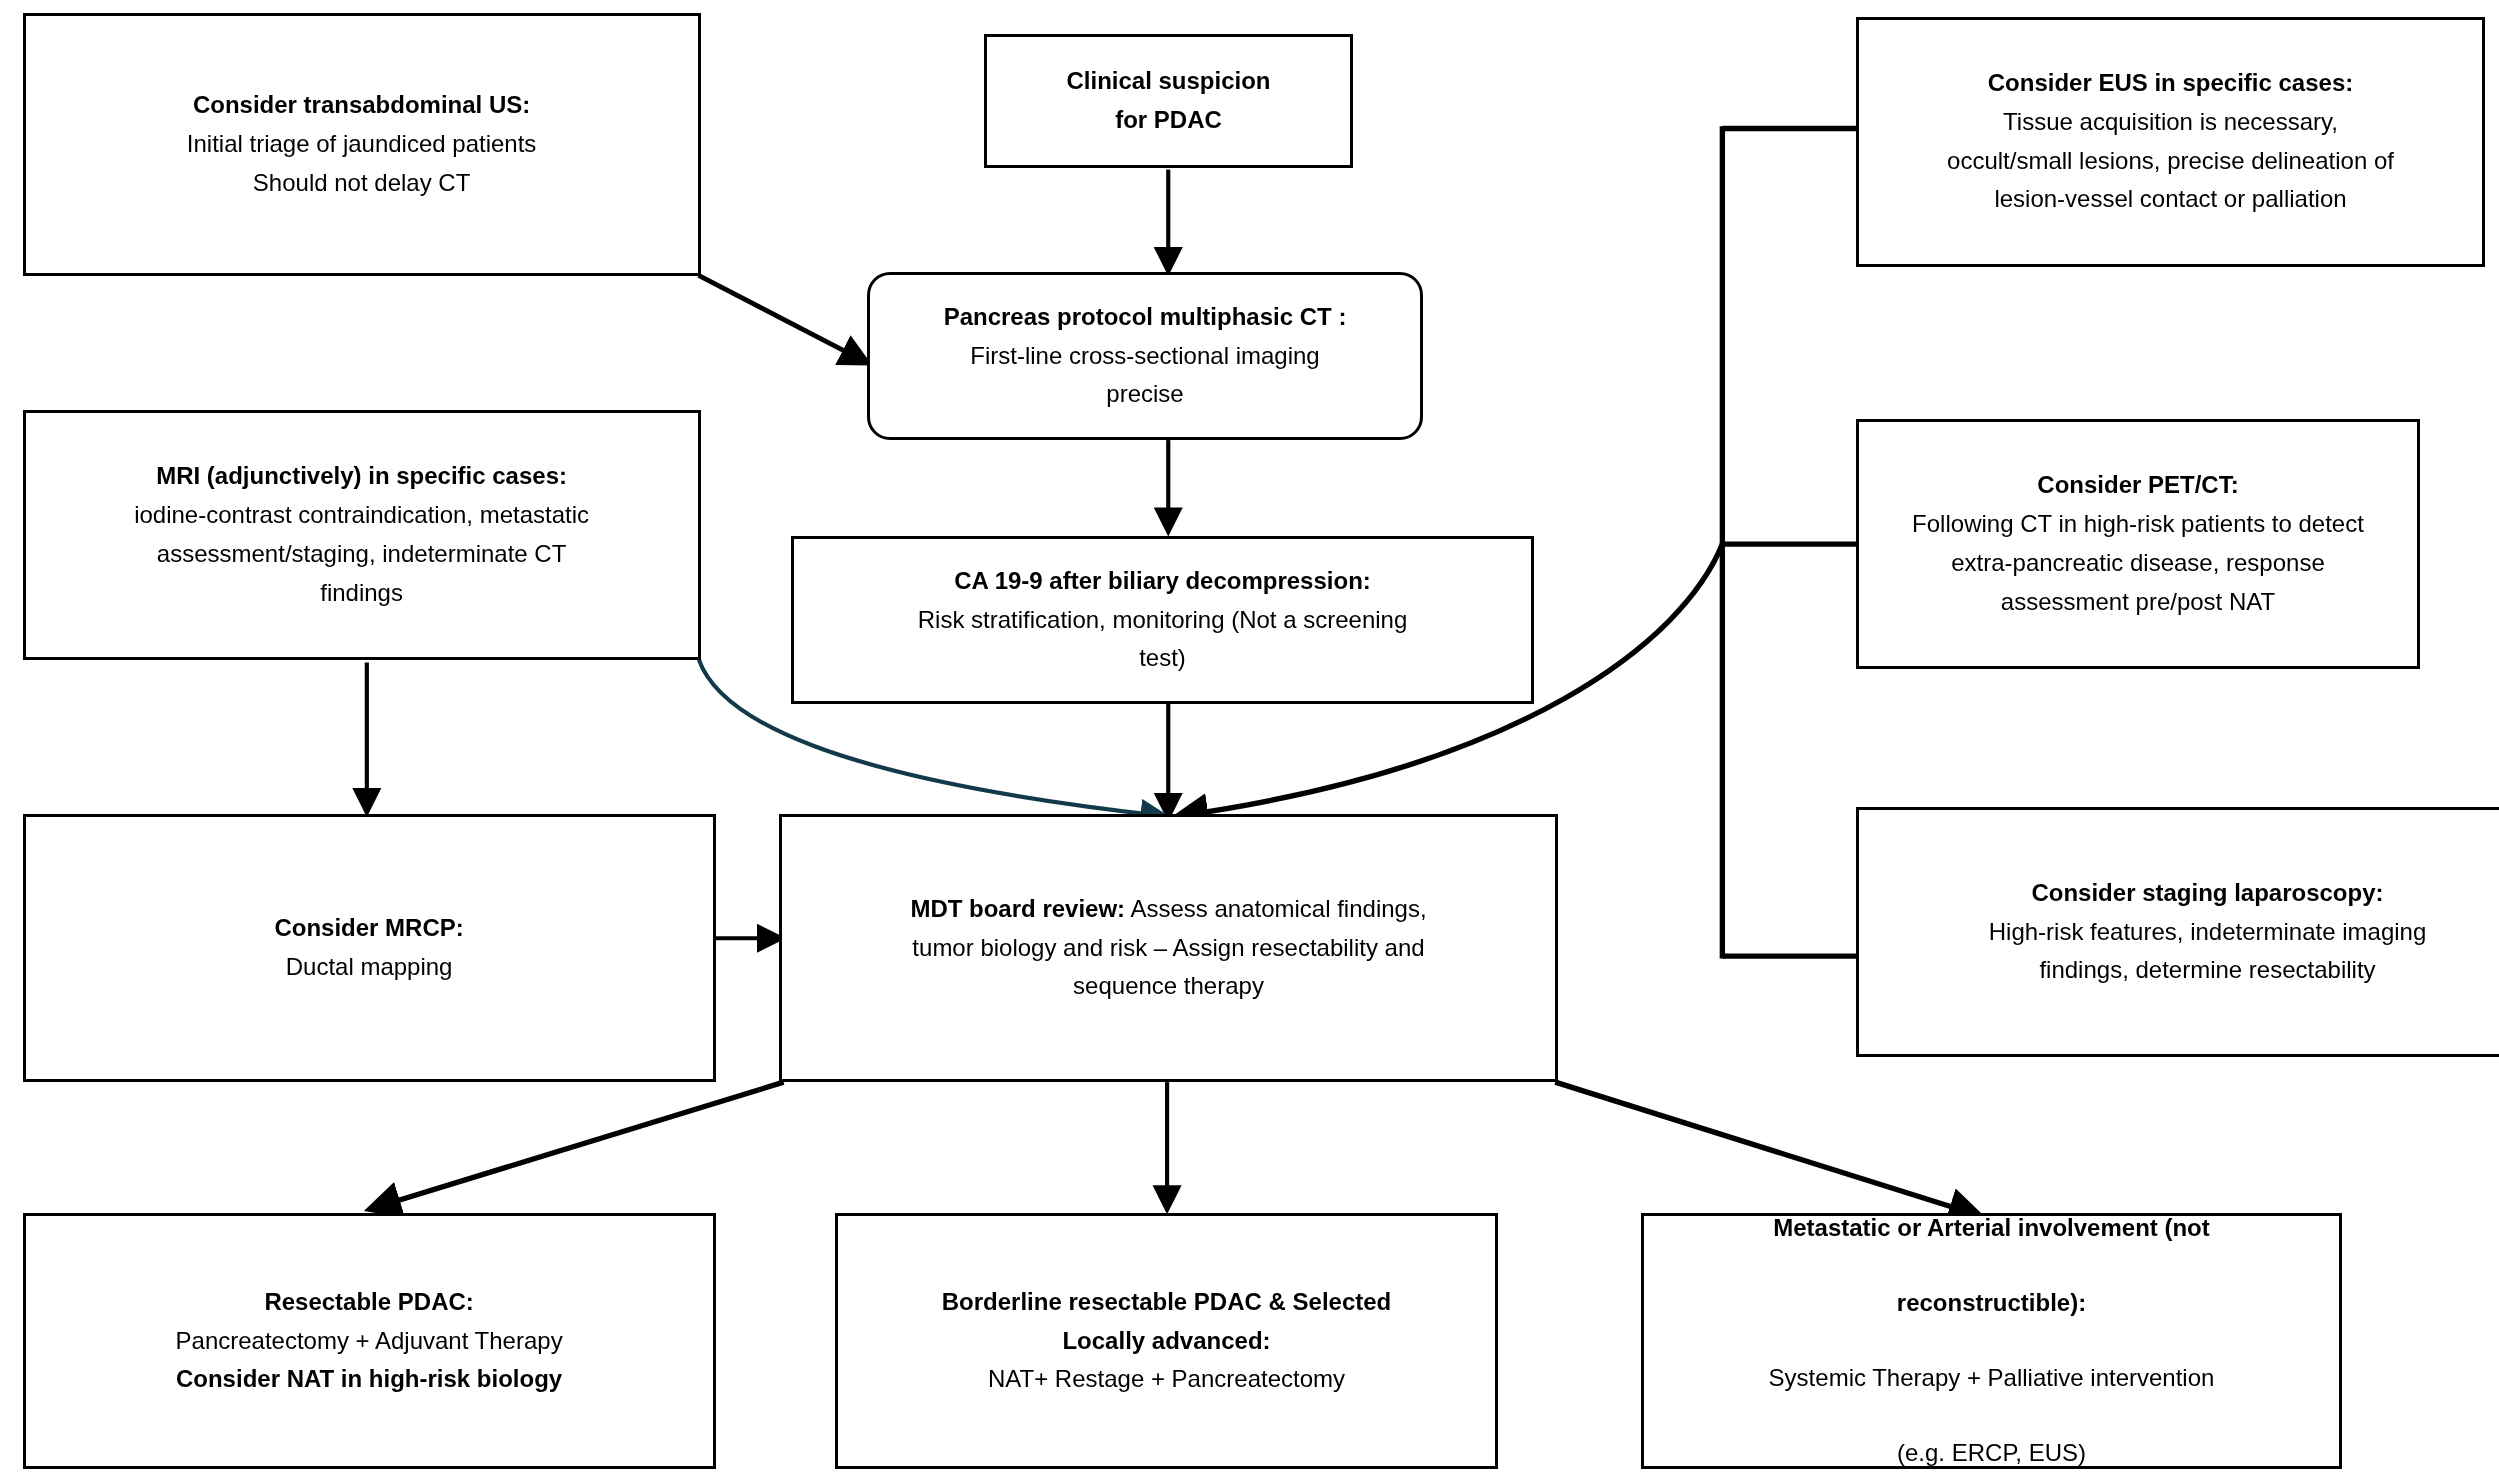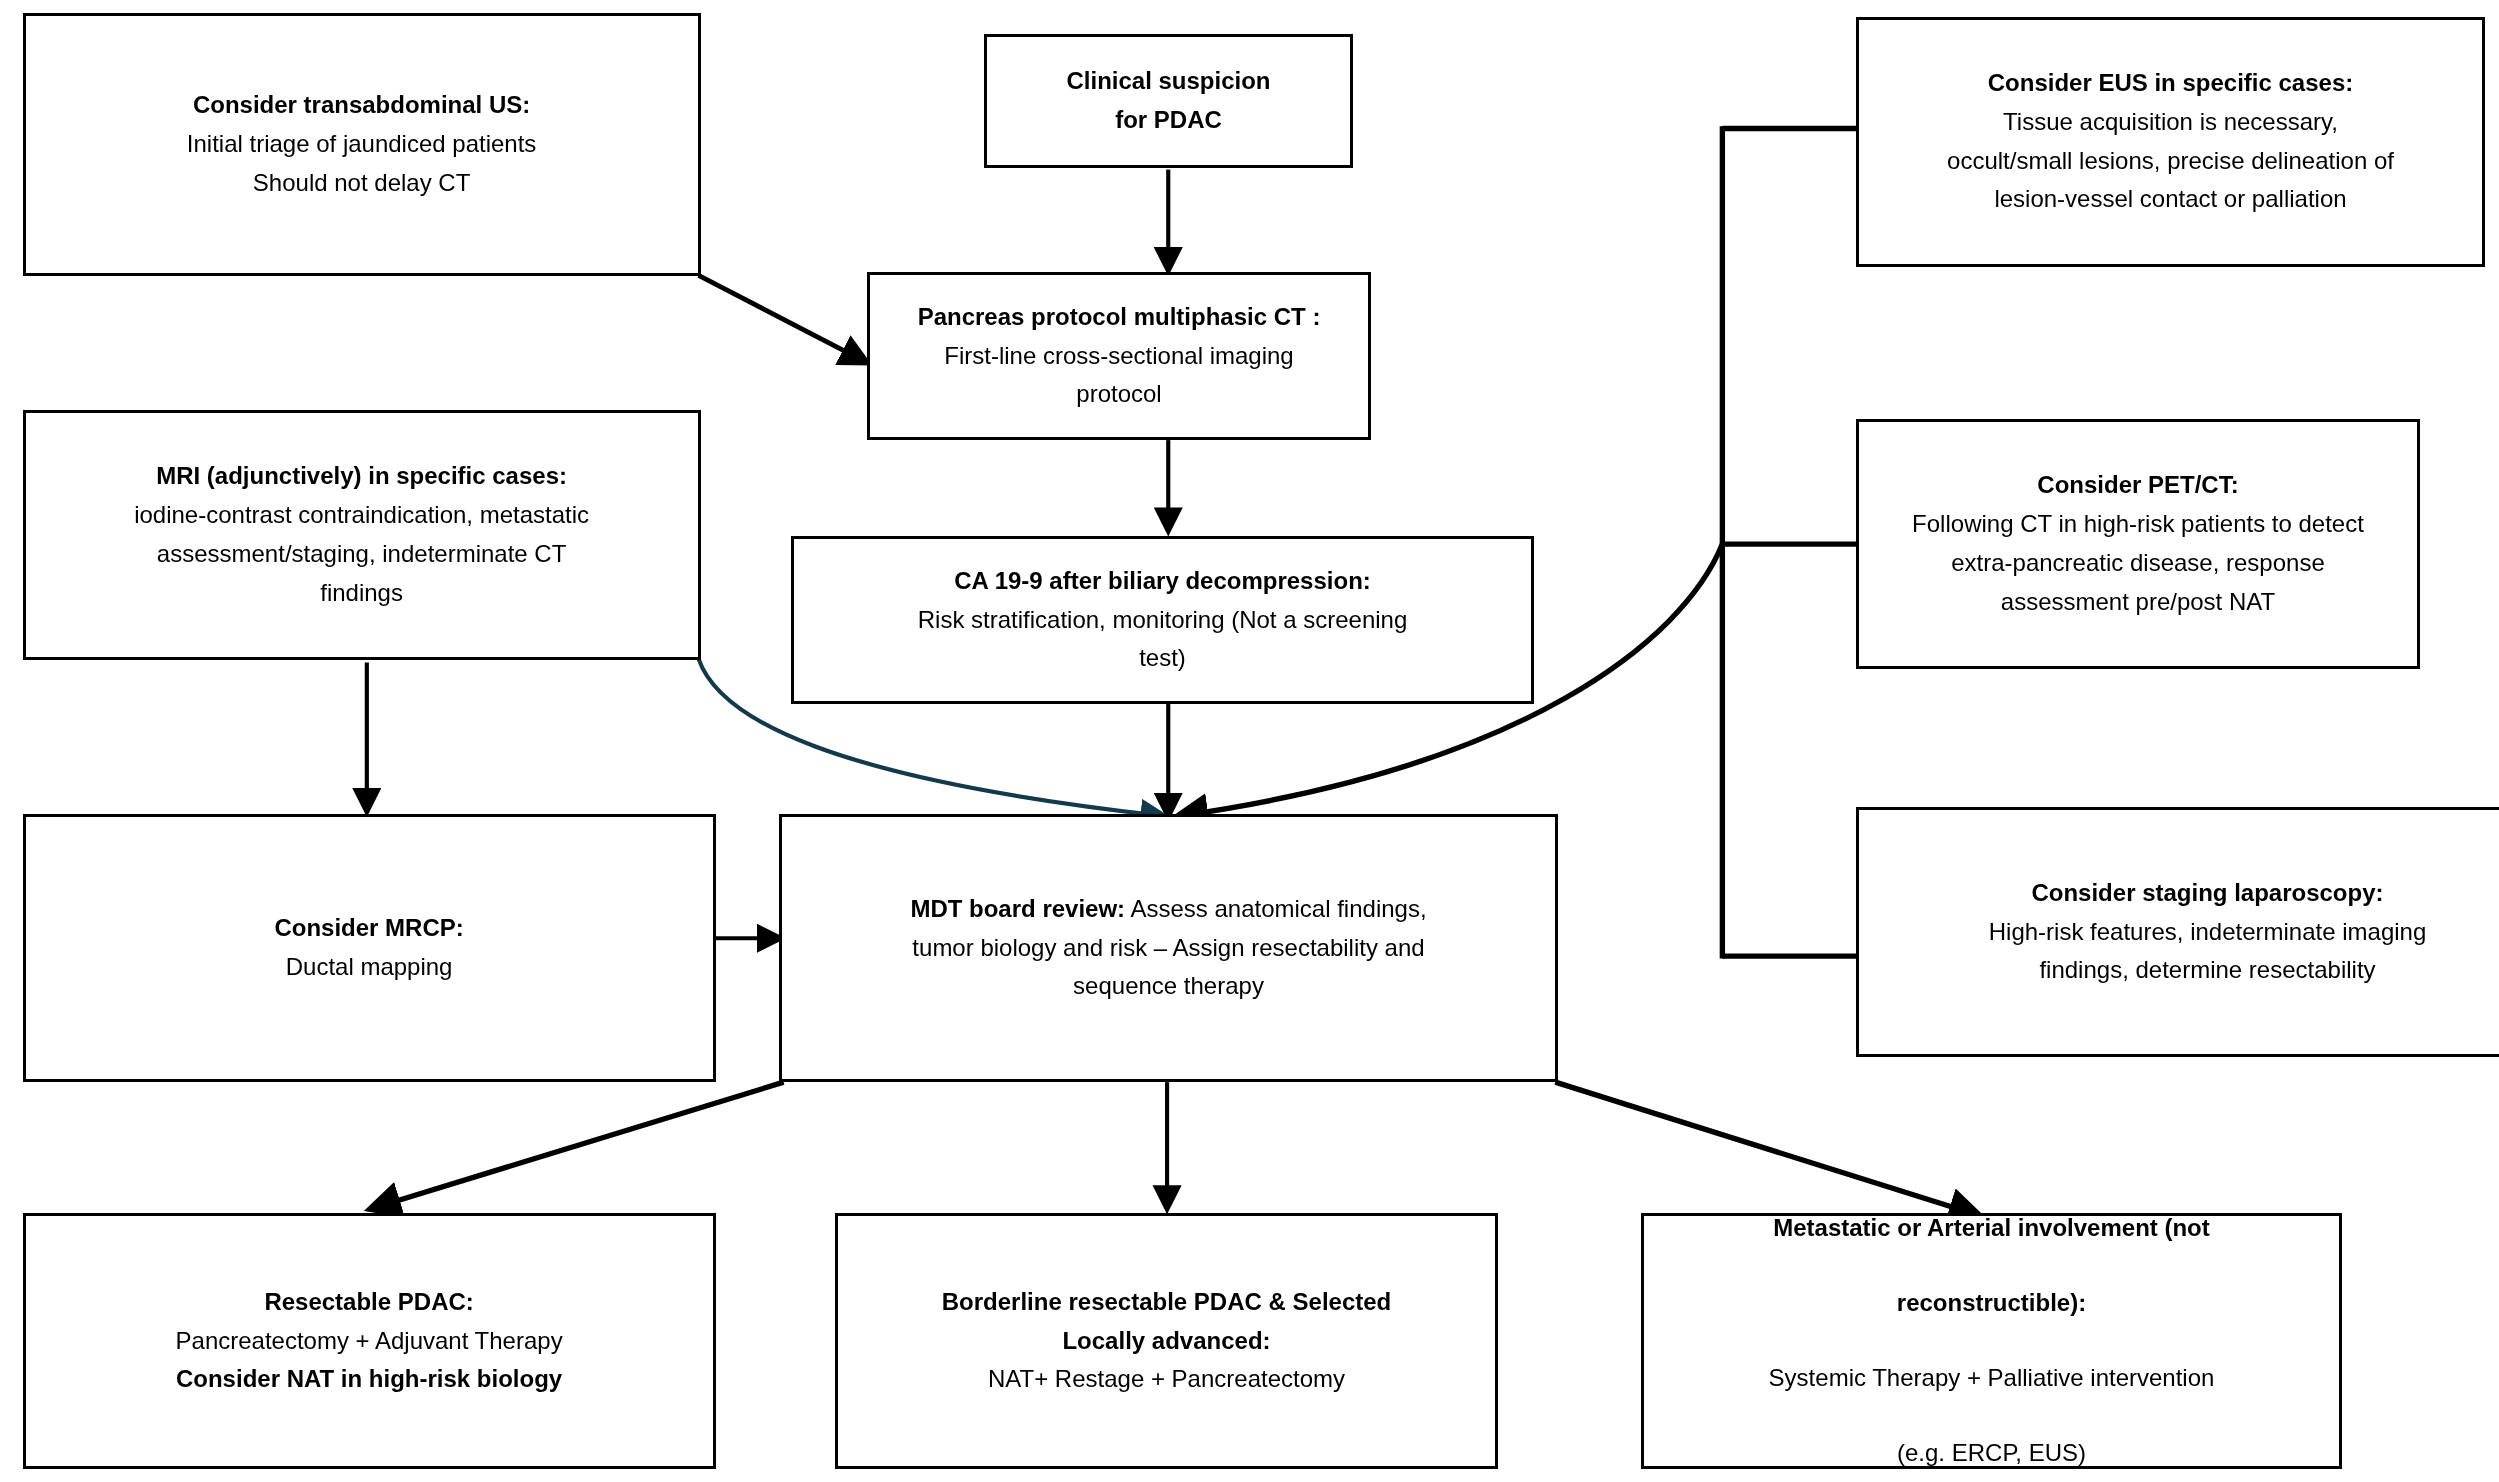--- a/index.html
+++ b/index.html
@@ -122,24 +122,24 @@
     <span class="line bold">for PDAC</span>
   </div>
 
   <div class="node" style="left:1856px; top:16.6px; width:629px; height:250px;">
     <span class="line bold">Consider EUS in specific cases:</span>
     <span class="line reg">Tissue acquisition is necessary,</span>
     <span class="line reg">occult/small lesions, precise delineation of</span>
     <span class="line reg">lesion-vessel contact or palliation</span>
   </div>
 
-  <div class="node" style="left:867px; top:272px; width:504px; height:168px;">
+  <div class="node" style="left:867px; top:272px; width:556px; height:168px;border-radius:23px;">
     <span class="line bold">Pancreas protocol multiphasic CT :</span>
     <span class="line reg">First-line cross-sectional imaging</span>
-    <span class="line reg">protocol</span>
+    <span class="line reg">precise</span>
   </div>
 
   <div class="node" style="left:22.6px; top:410px; width:678px; height:250px;">
     <span class="line bold">MRI  (adjunctively) in specific cases:</span>
     <span class="line reg">iodine-contrast contraindication, metastatic</span>
     <span class="line reg">assessment/staging, indeterminate CT</span>
     <span class="line reg">findings</span>
   </div>
 
   <div class="node" style="left:791px; top:536px; width:743px; height:168px;">

